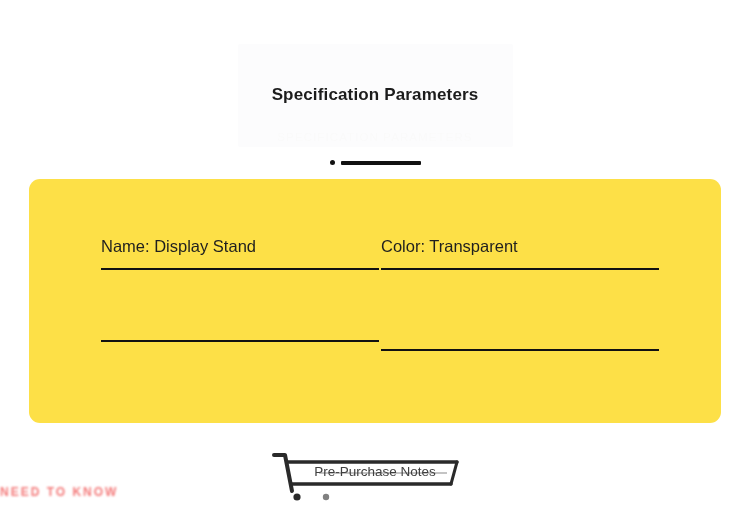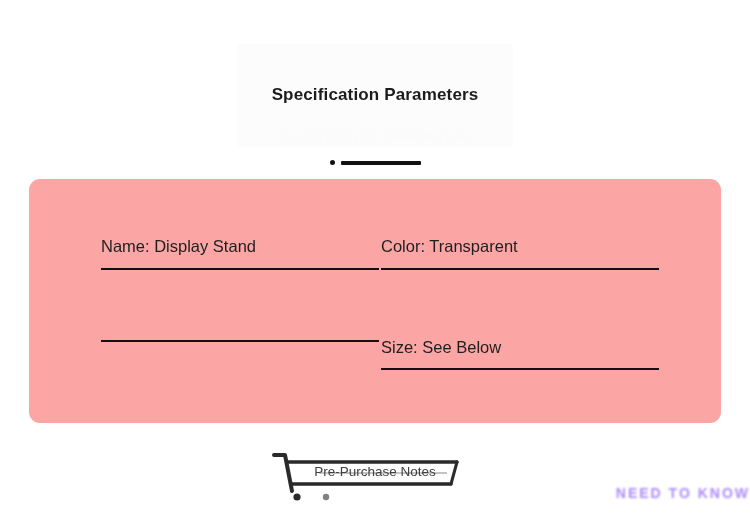--- a/index.html
+++ b/index.html
@@ -80,21 +80,21 @@
     border-radius: 1px;
   }
 
   
   #spec-card {
     position: absolute;
     left: 29px;
     top: 179px;
     width: 692px;
     height: 244px;
-    background: #fca5a5;
+    background: #fde047;
     border-radius: 11px;
   }
   .spec-grid {
     position: absolute;
     left: 72px;
     top: 0;
     width: 558px;
     height: 244px;
   }
   .spec-cell {
@@ -149,24 +149,24 @@
     width: 750px;
     text-align: center;
     font-size: 13.5px;
     color: #404040;
   }
   #notes-sublabel {
     position: absolute;
     left: 0;
     top: 45px;
     width: 750px;
-    text-align: right;
-    font-size: 14px;
+    text-align: left;
+    font-size: 12px;
     font-weight: bold;
-    color: #8b5cf6;
+    color: #ef4444;
     letter-spacing: 2px;
     filter: blur(.9px);
     opacity: .72;
     user-select: none;
   }
 </style>
 </head>
 <body>
 
 <div id="header-section">
@@ -194,21 +194,20 @@
     <div class="spec-cell" id="spec-cell-color">
       <div class="spec-text">Color: Transparent</div>
       <div class="spec-rule"></div>
     </div>
 
     <div class="spec-cell" id="spec-cell-material">
       <div class="spec-rule"></div>
     </div>
 
     <div class="spec-cell" id="spec-cell-size">
-      <div class="spec-text">Size: See Below</div>
       <div class="spec-rule"></div>
     </div>
 
   </div>
 </div>
 
 <div id="notes-section">
 
   <svg id="cart-icon" viewBox="0 0 190 50">
 

